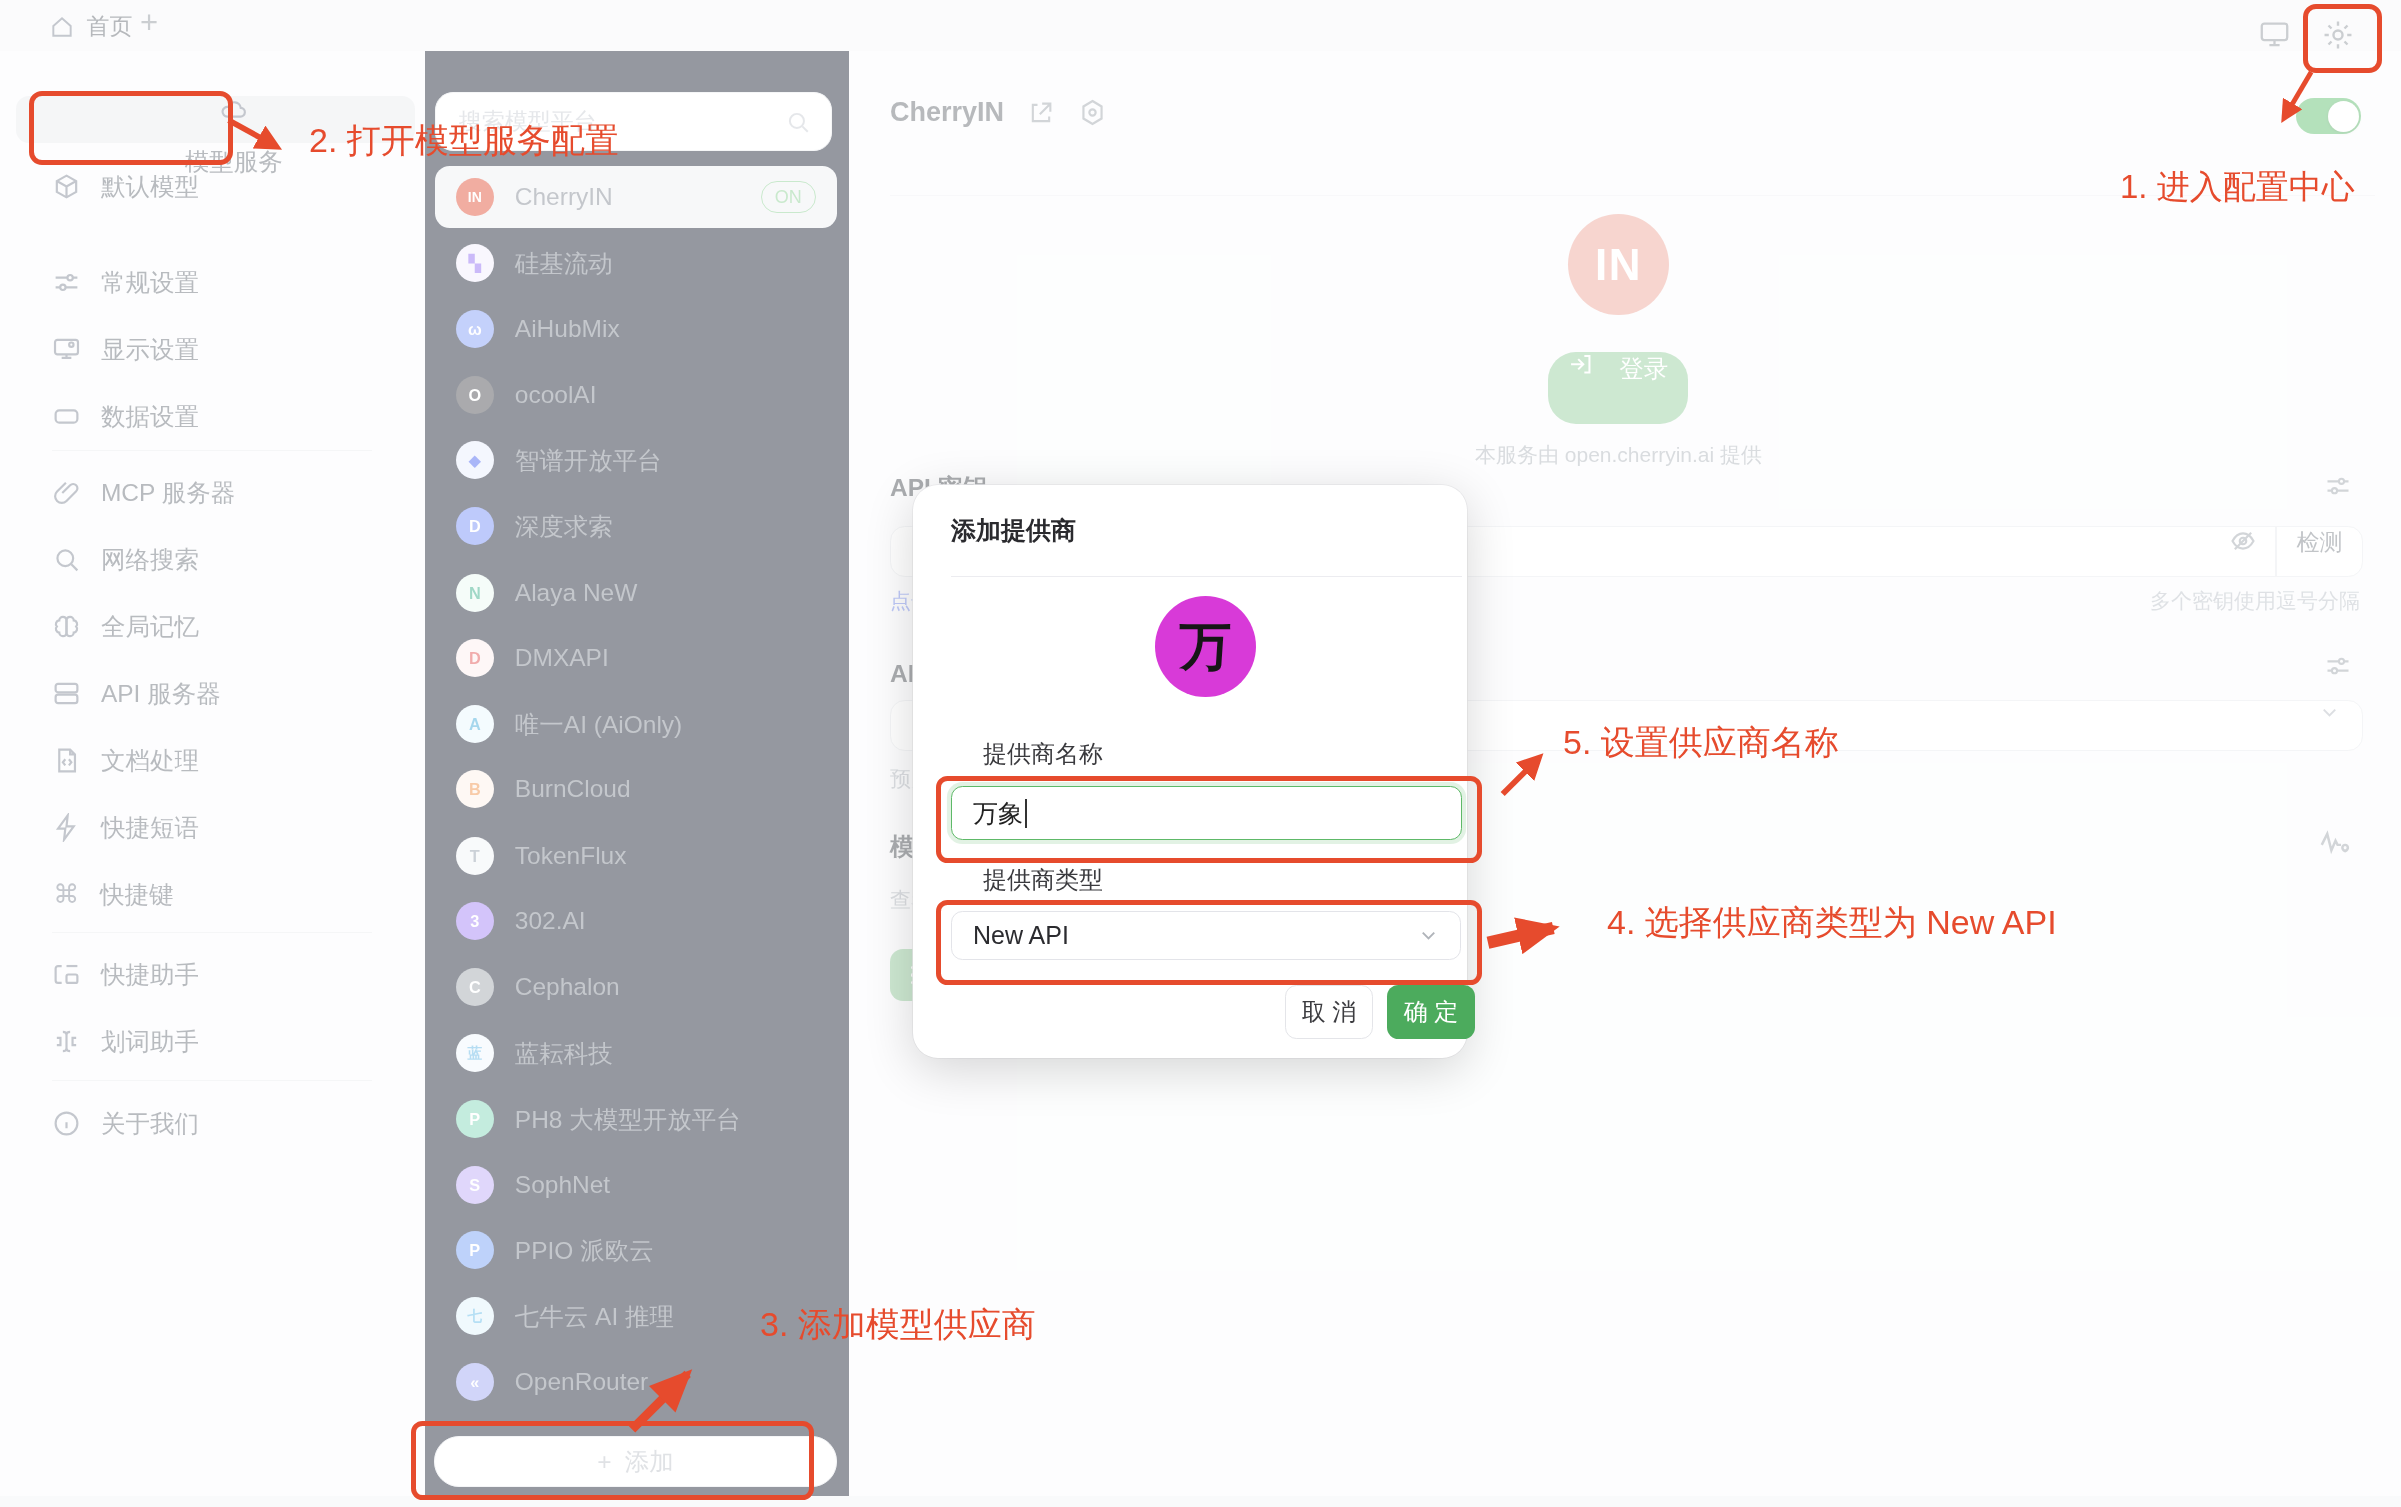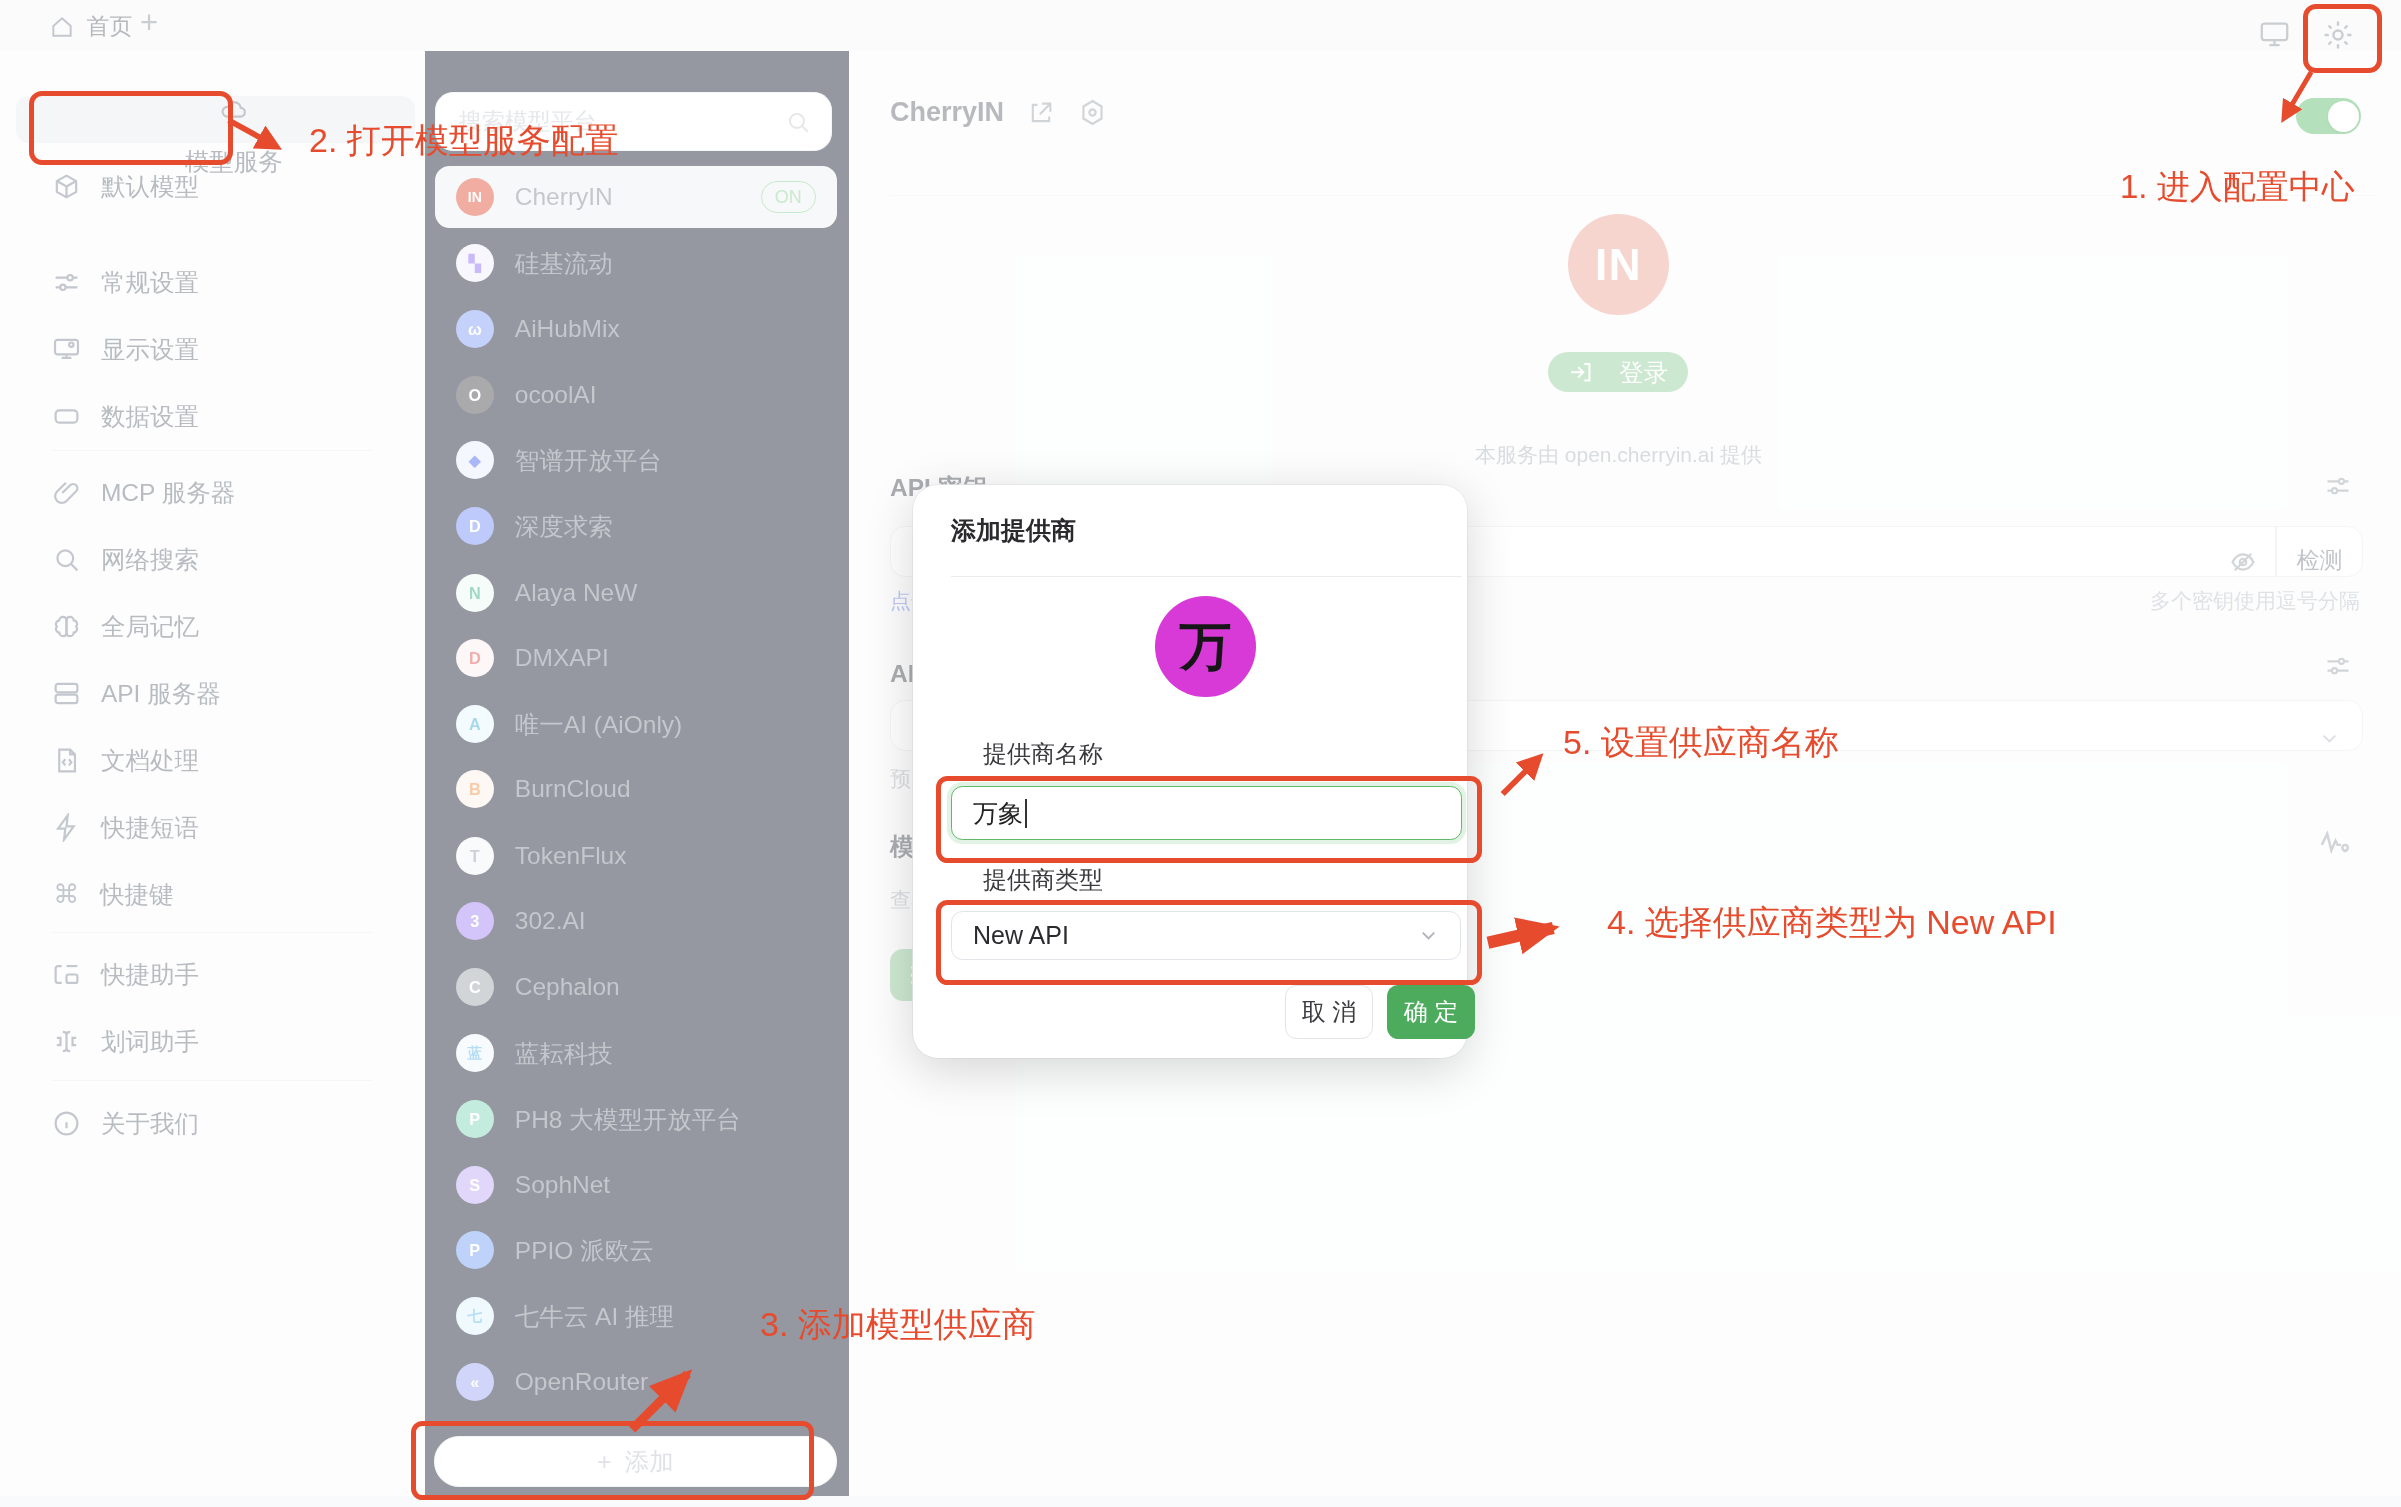--- a/index.html
+++ b/index.html
@@ -32,25 +32,25 @@
   .pname{color:#7b828c;font-size:24.5px;}
   .onbadge{margin-left:auto;margin-right:21px;border:1.6px solid #86cf8e;color:#86cf8e;border-radius:18px;font-size:18px;padding:4.9px 13px;}
   .addbtn{position:absolute;left:9px;top:1385px;width:403px;height:51px;border:1.6px solid #e8eaee;border-radius:25px;display:flex;align-items:center;justify-content:center;gap:13px;color:#b9bec6;font-size:24.5px;background:#fff;box-sizing:border-box;}
   
   .main{position:absolute;left:849px;top:51px;width:1552px;height:1446px;background:#fbfcfd;}
   .mh-title{position:absolute;left:41px;top:46px;display:flex;align-items:center;gap:23px;color:#5c6269;font-size:27px;font-weight:600;}
   .toggle{position:absolute;left:1447px;top:47px;width:65px;height:36px;border-radius:18px;background:#57bd67;}
   .toggle .knob{position:absolute;right:2.5px;top:2.5px;width:31px;height:31px;border-radius:50%;background:#fff;box-shadow:0 0.8px 3.3px rgba(0,0,0,.2);}
   .mh-div{position:absolute;left:41px;top:144px;width:1485px;border-top:1.6px solid #f0f1f4;}
   .brand{position:absolute;left:719px;top:163px;width:101px;height:101px;border-radius:50%;background:rgba(224,70,44,.5);display:flex;align-items:center;justify-content:center;color:#fff;font-size:44px;font-weight:800;letter-spacing:1.6px;}
-  .loginbtn{position:absolute;left:699px;top:301px;width:140px;height:40px;border-radius:28px;background:rgba(74,173,90,.62);display:flex;align-items:center;justify-content:center;gap:27px;color:#fff;font-size:24.5px;}
+  .loginbtn{position:absolute;left:699px;top:301px;width:140px;height:72px;border-radius:28px;background:rgba(74,173,90,.62);display:flex;justify-content:center;gap:27px;color:#fff;font-size:24.5px;}
   .provided{position:absolute;left:0;top:390px;width:1539px;text-align:center;color:#aab0b8;font-size:21px;}
   .seclabel{position:absolute;left:41px;color:#41464d;font-size:24.5px;font-weight:bold;}
   .secico{position:absolute;color:#9aa0a8;}
-  .field{position:absolute;left:41px;width:1473px;height:51px;background:#fff;border:1.6px solid #e7e9ed;border-radius:14.7px;box-sizing:border-box;display:flex;align-items:flex-end;}
+  .field{position:absolute;left:41px;width:1473px;height:51px;background:#fff;border:1.6px solid #e7e9ed;border-radius:14.7px;box-sizing:border-box;display:flex;align-items:flex-start;}
   .field .ftext{padding-left:23px;font-size:23px;color:#c3c8cf;flex:1;white-space:nowrap;overflow:hidden;}
   .field .ftext.val{color:#8a9099;}
   .vline{width:1.6px;align-self:stretch;background:#e8eaee;}
   .checkseg{width:85px;text-align:center;color:#767c84;font-size:23px;}
   .hint-l{position:absolute;left:41px;color:#6f86f0;font-size:21px;}
   .hint-r{position:absolute;right:41px;color:#b7bdc5;font-size:21px;}
   .muted{position:absolute;left:41px;color:#b0b6be;font-size:21px;}
   .managebtn{position:absolute;left:41px;top:898px;width:123px;height:52px;border-radius:13px;background:rgba(74,173,90,.62);display:flex;align-items:center;padding-left:21px;box-sizing:border-box;}
   .hamb{width:24.5px;height:18px;display:flex;flex-direction:column;justify-content:space-between;}
   .hamb i{display:block;height:3.3px;border-radius:1.6px;background:#fff;}

